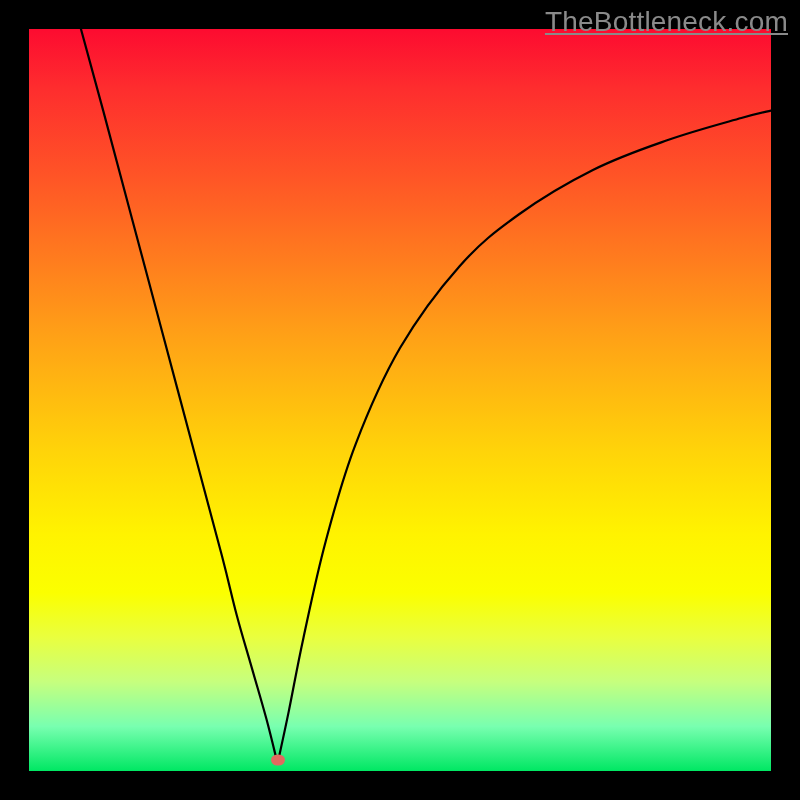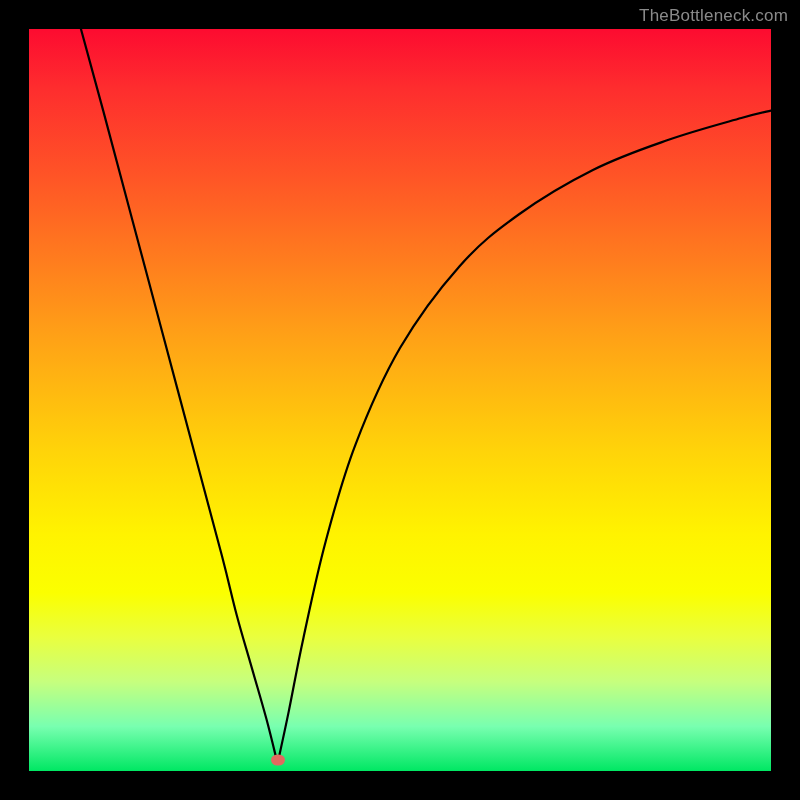--- a/index.html
+++ b/index.html
@@ -51,24 +51,25 @@
     height: 11px;
     background: #e16a5f;
     border-radius: 50% / 55%;
     transform: translate(-50%, -50%);
   }
   .watermark {
     position: absolute;
     top: 6px;
     right: 12px;
     color: #8a8a8a;
-    font-size: 17px;
+    font-size: 28px;
     font-weight: 500;
     letter-spacing: 0.2px;
     user-select: none;
+    text-decoration: underline;
   }
 </style>
 </head>
 <body>
 
 <div class="frame">
   <div class="plot-area">
     <svg class="curve" viewBox="0 0 742 742" preserveAspectRatio="none">
       <path fill="none" stroke="#000" stroke-width="2.2" stroke-linecap="round" d="M 51.940000000000005 0 C 55.9468 14.691600000000001, 64.8508 46.89440000000001, 74.2 81.62 C 83.5492 116.34559999999999, 93.19520000000001 152.85199999999995, 103.88000000000001 192.91999999999996 C 114.5648 232.98799999999997, 122.8752 264.15200000000004, 133.56 304.22 C 144.2448 344.288, 152.5552 375.452, 163.24 415.52 C 173.9248 455.58799999999997, 184.90640000000002 496.10120000000006, 192.92000000000002 526.82 C 200.9336 557.5388, 202.41760000000002 566.1460000000001, 207.76000000000002 586.1800000000001 C 213.10240000000002 606.214, 217.2576 619.4216, 222.6 638.12 C 227.9424 656.8184, 232.7654 672.6972, 237.44 690.06 C 242.1146 707.4227999999999, 246.56660000000002 726.5664, 248.57000000000002 734.58"></path>
       <path fill="none" stroke="#000" stroke-width="2.2" stroke-linecap="round" d="M 248.57000000000002 734.58 C 250.57340000000002 725.2308, 255.0254 705.3452, 259.7 682.64 C 264.3746 659.9348, 267.862 639.1588, 274.54 608.44 C 281.218 577.7212000000001, 287.4508 546.7056, 296.8 511.98 C 306.1492 477.25440000000003, 313.124 450.24559999999997, 326.48 415.52 C 339.836 380.7944, 352.3016 351.11440000000005, 371 319.06000000000006 C 389.6984 287.0056000000001, 408.99039999999997 261.48079999999993, 430.35999999999996 237.43999999999994 C 451.72959999999995 213.39919999999992, 465.67920000000004 202.8628, 489.72 185.5 C 513.7608 168.1372, 537.208 154.3359999999999, 563.92 140.9799999999999 C 590.632 127.62399999999991, 611.408 120.64920000000006, 638.12 111.30000000000007 C 664.832 101.95080000000007, 693.6216 94.38239999999998, 712.3199999999999 89.03999999999996 C 731.0183999999999 83.69759999999995, 736.6576 82.9556, 742 81.62"></path>

